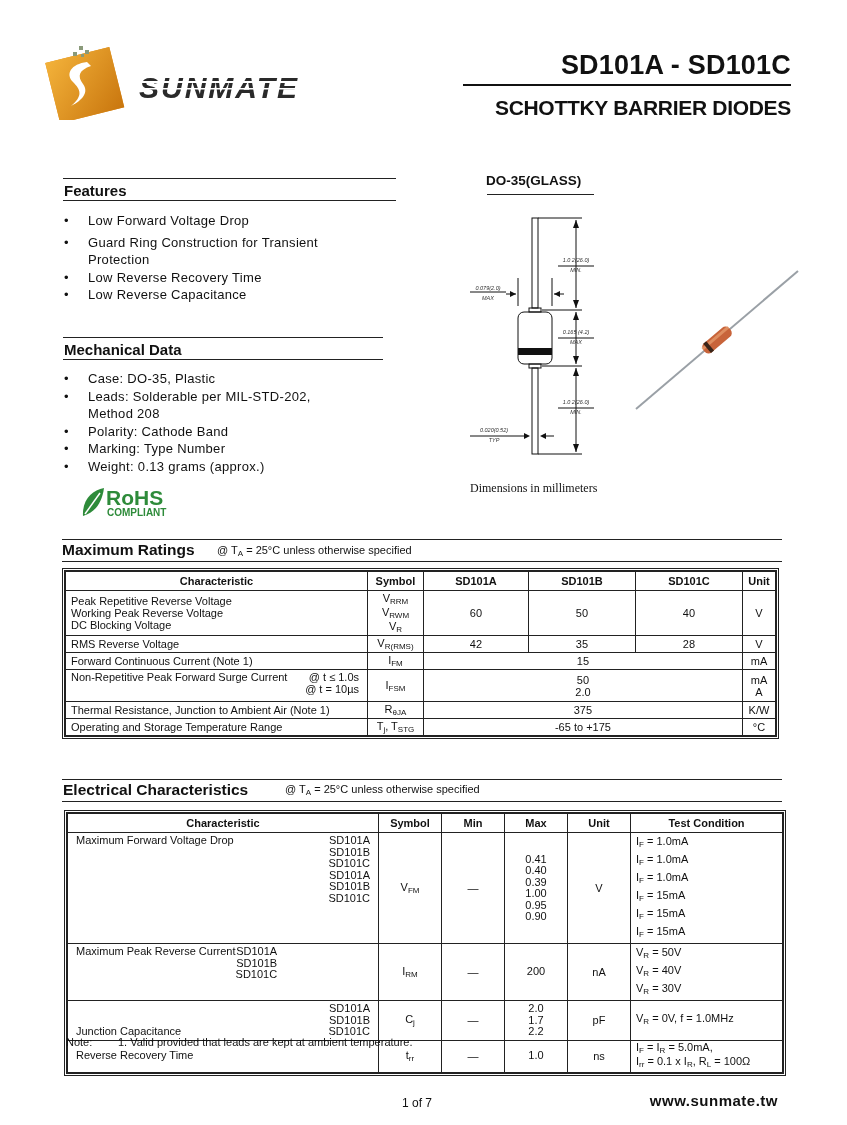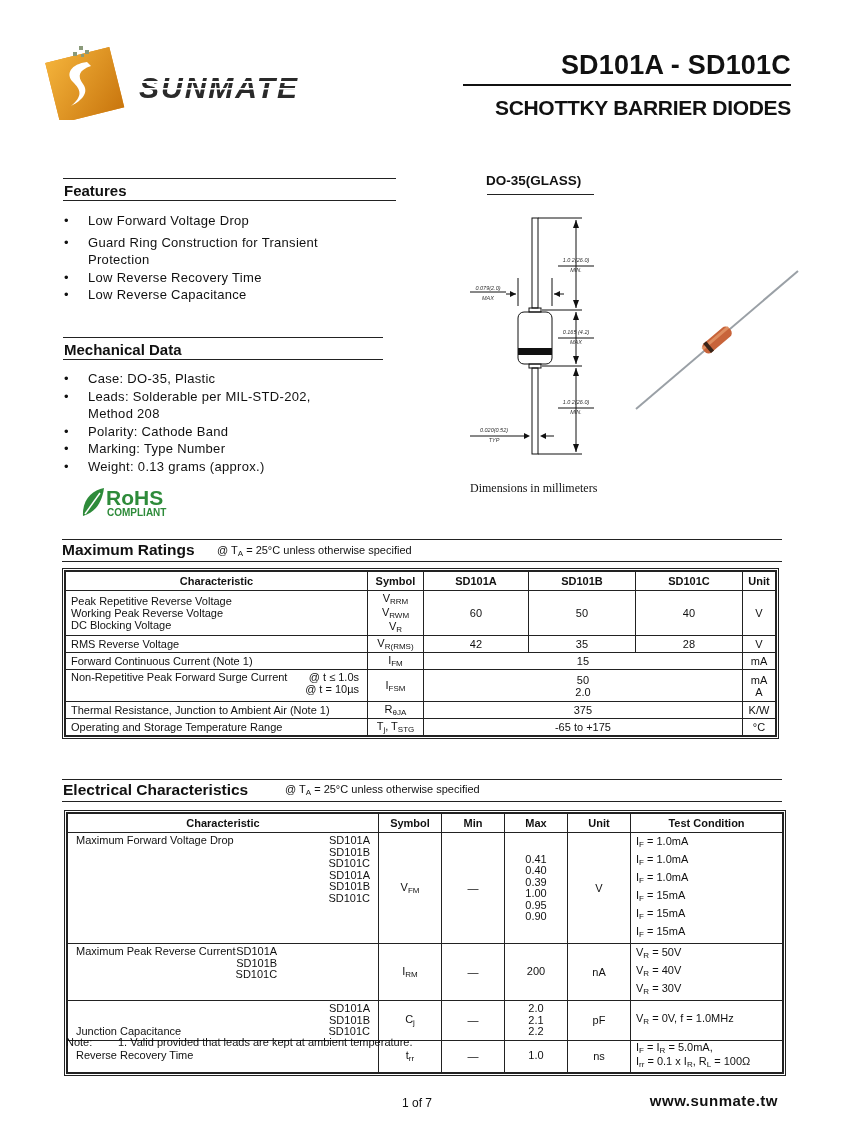--- a/index.html
+++ b/index.html
@@ -371,21 +371,21 @@
                 <div>SD101A</div>
                 <div>SD101B</div>
                 <div>SD101C</div>
               </div>
             </div>
           </td>
           <td class="c"><span><span>C</span><span class="sub">j</span></span></td>
           <td class="c">—</td>
           <td class="c" style="line-height: 11.5px;">
             <div>2.0</div>
-            <div>2.1</div>
+            <div>1.7</div>
             <div>2.2</div>
           </td>
           <td class="c">pF</td>
           <td style="line-height: 11.5px;">
             <div><span><span>V</span><span class="sub">R</span><span> = 0V, f = 1.0MHz</span></span></div>
           </td>
         </tr>
         <tr>
           <td style="vertical-align: top; padding: 2px 8px; height: 30px;">
             <div style="display: flex; justify-content: space-between; line-height: 11.5px;">

